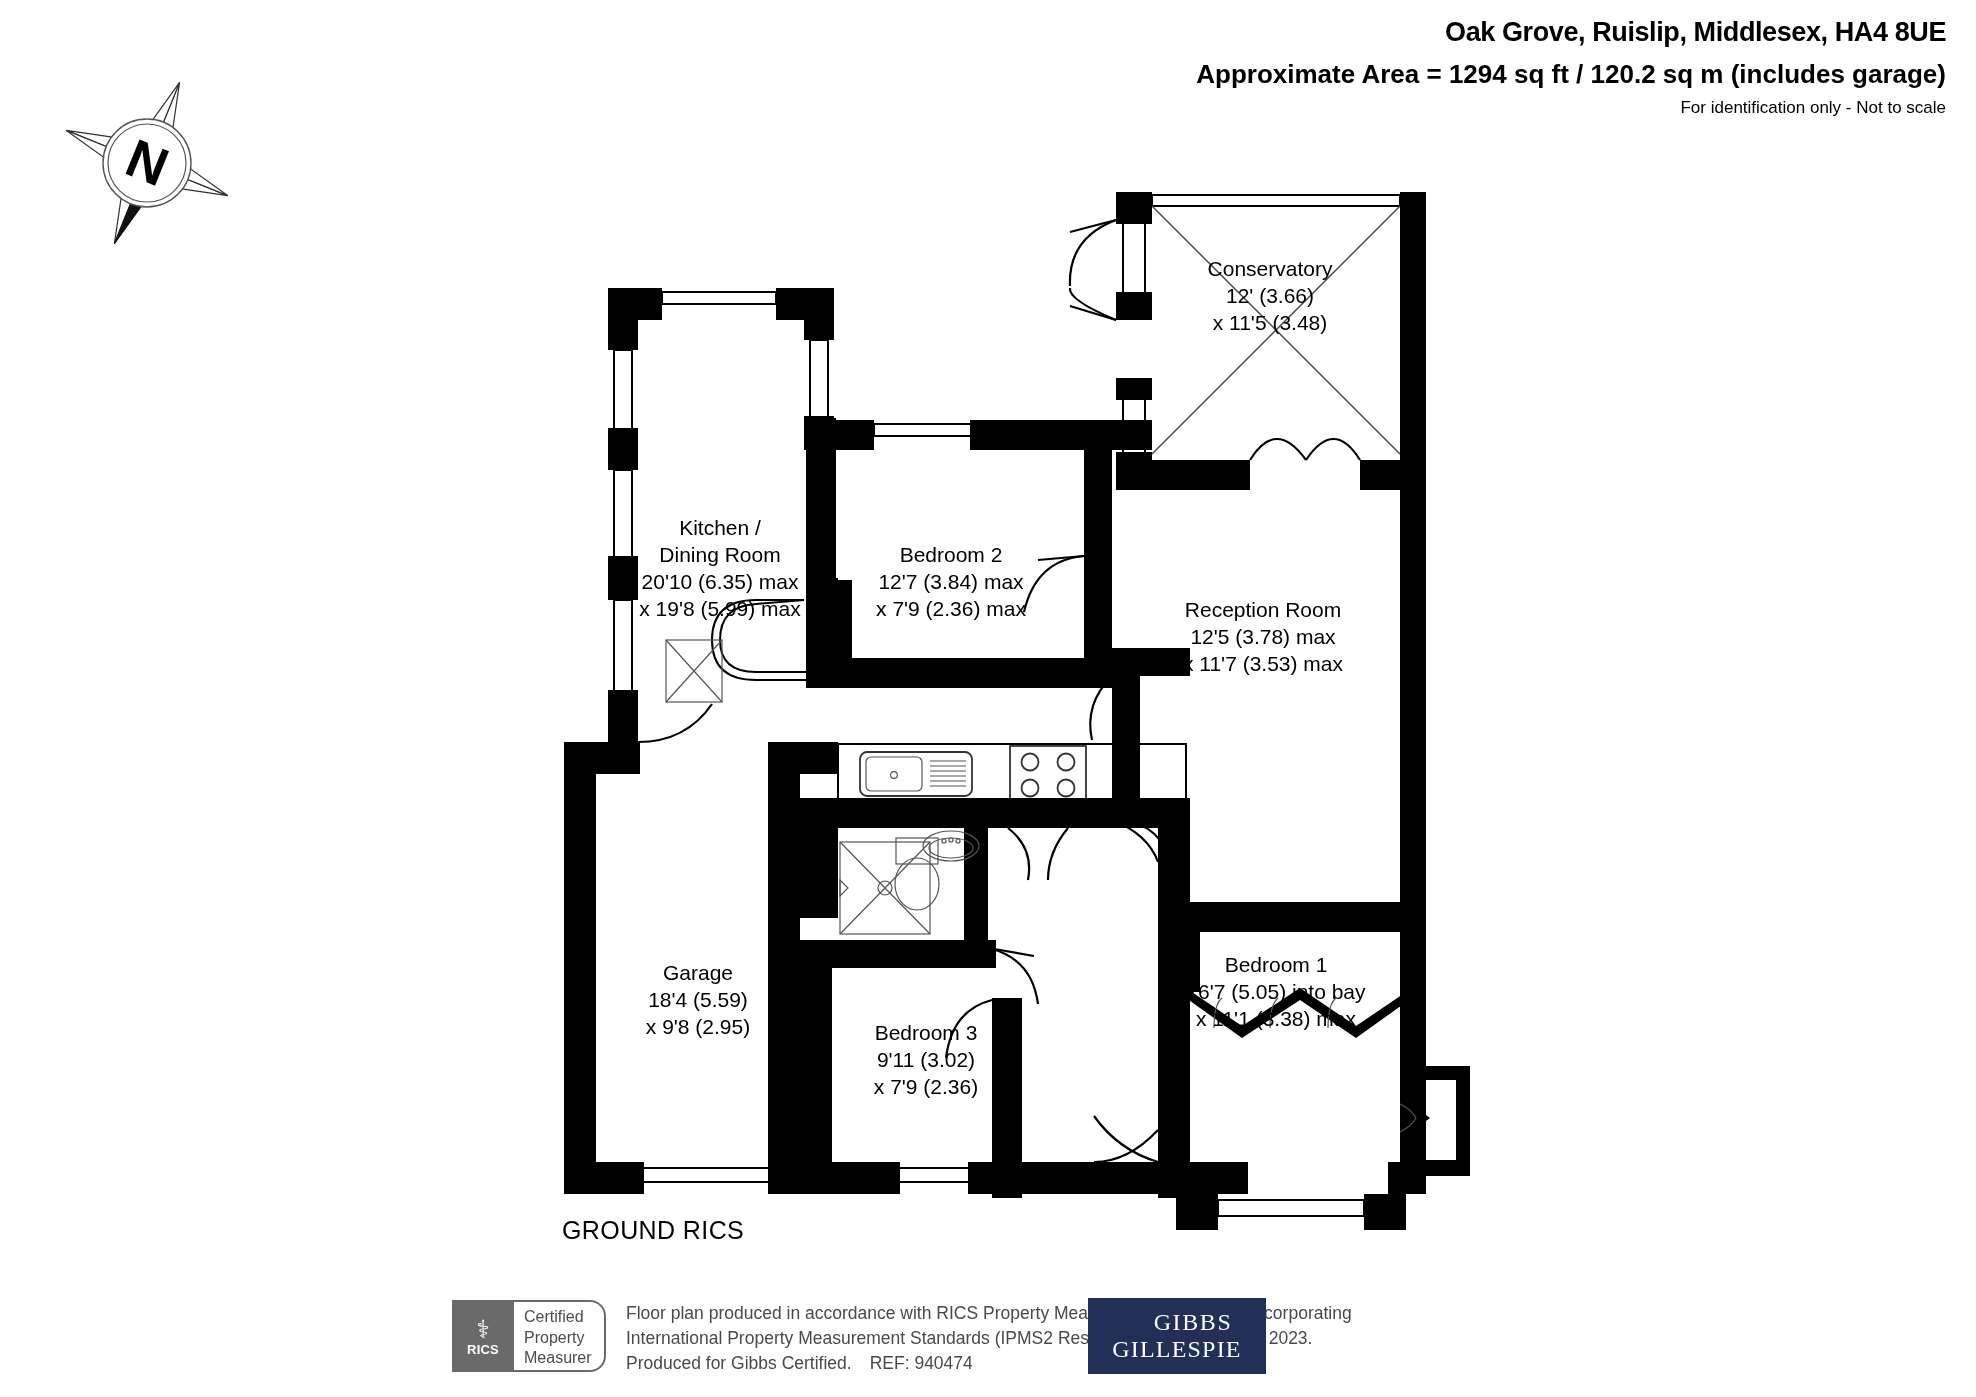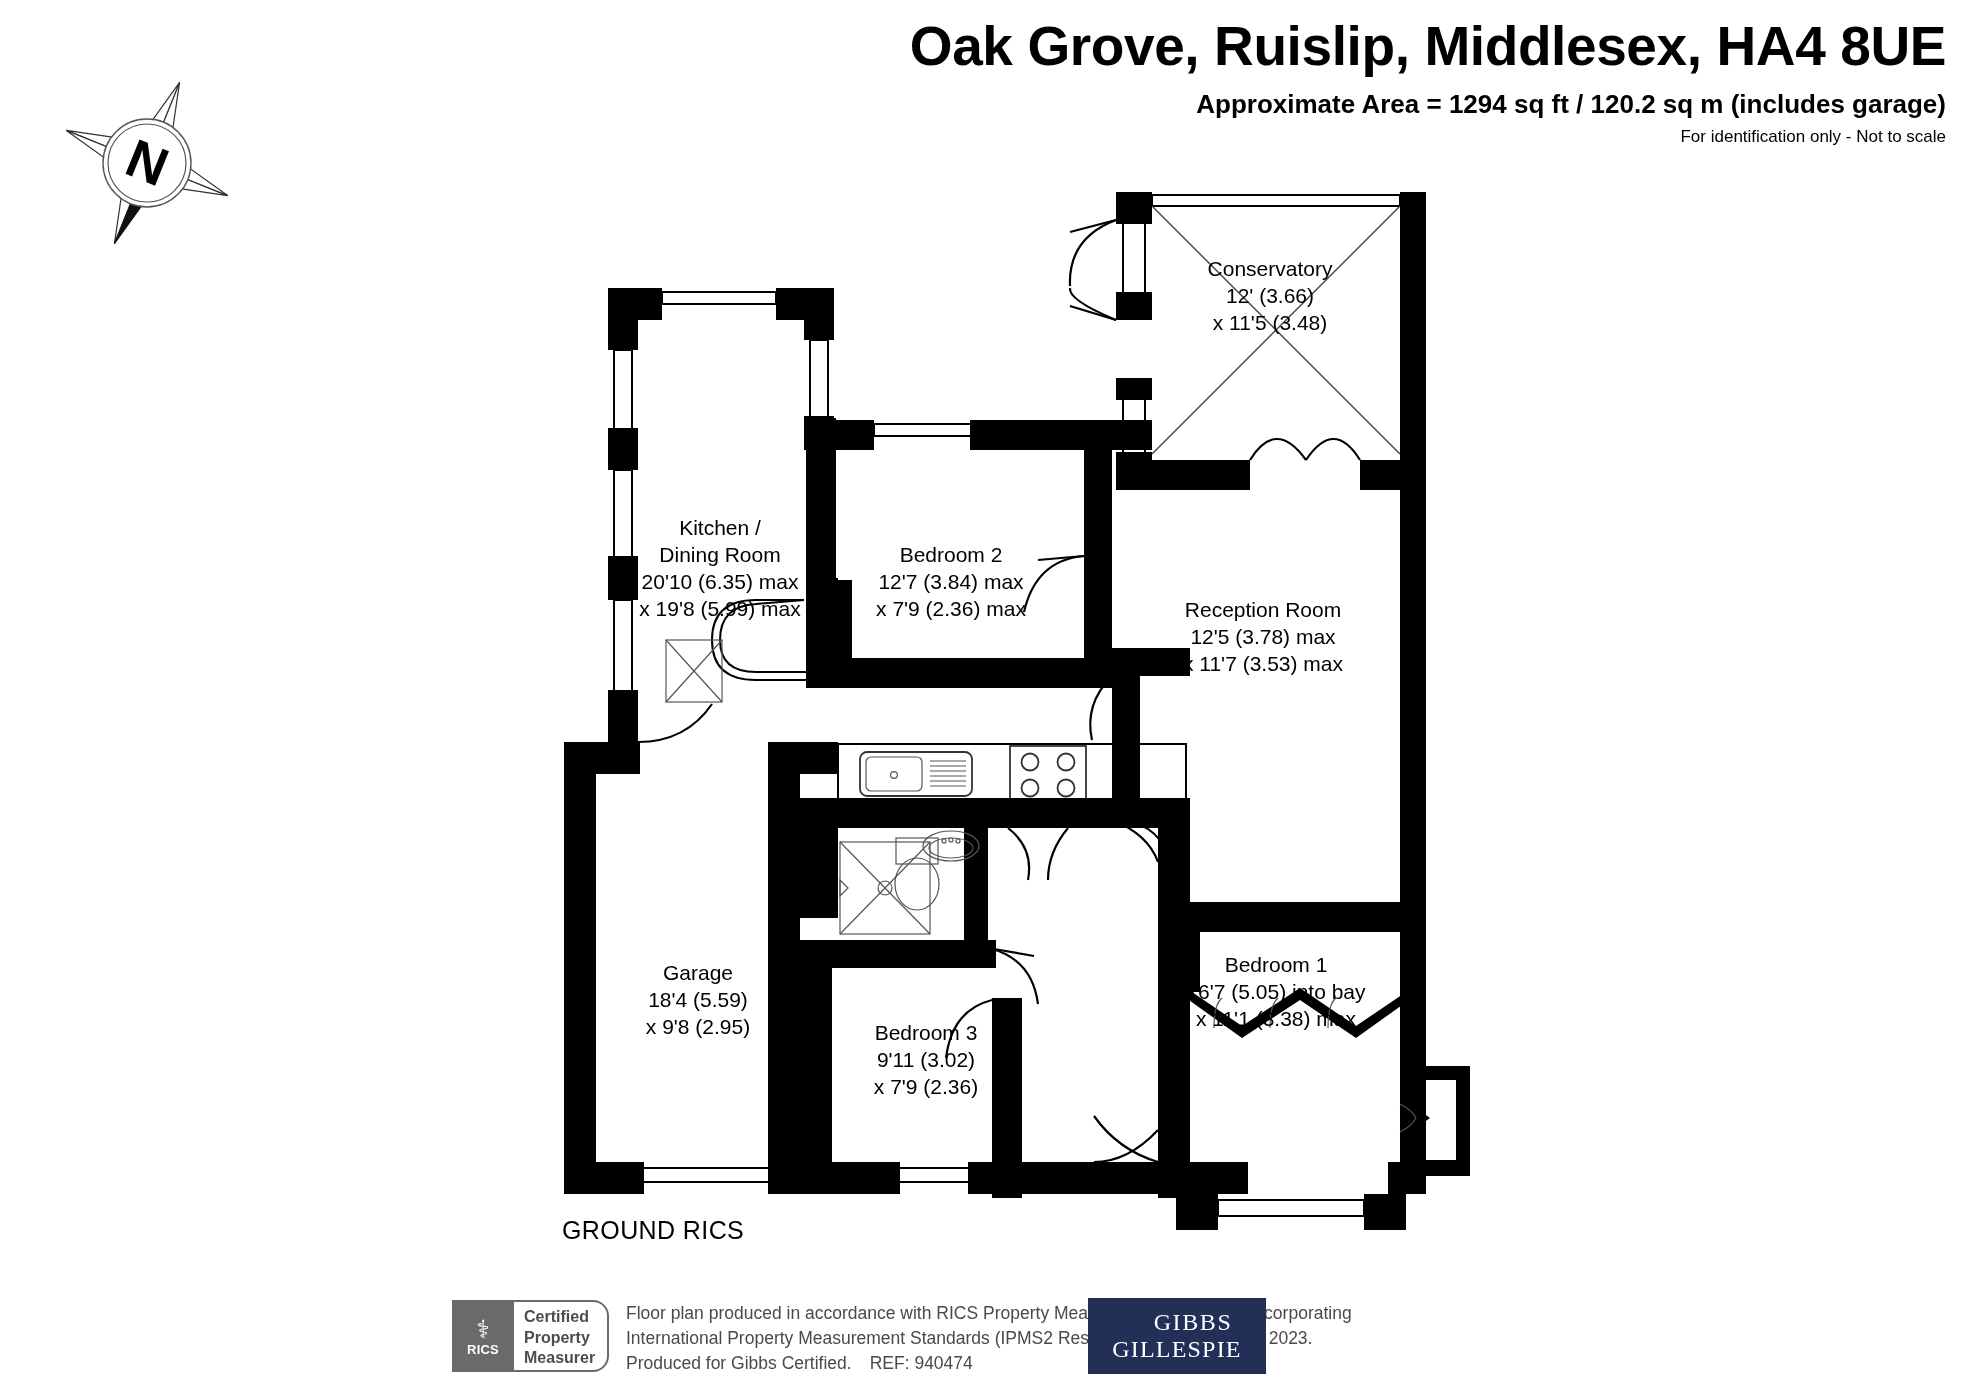--- a/index.html
+++ b/index.html
@@ -19,21 +19,21 @@
 
   
   #header {
     position: absolute;
     top: 18px;
     right: 30px;
     text-align: right;
     width: 1200px;
   }
   #title {
-    font-size: 55px;
+    font-size: 27px;
     font-weight: bold;
     letter-spacing: -0.4px;
     line-height: 1.05;
     white-space: nowrap;
   }
   #area-line {
     font-size: 26px;
     margin-top: 14px;
     line-height: 1.1;
     white-space: nowrap;
@@ -114,21 +114,21 @@
   .rics-text {
     border: 2.5px solid #6a6a6a;
     border-left: none;
     border-radius: 0 16px 16px 0;
     padding: 5px 12px 1px 10px;
     display: flex;
     flex-direction: column;
     justify-content: center;
     color: #4d4d4d;
     font-size: 16px;
-    font-weight: bold;
+    font-weight: normal;
     line-height: 1.28;
     background: #ffffff;
   }
   #disclaimer {
     position: absolute;
     left: 174px;
     top: 1px;
     font-size: 17.5px;
     line-height: 1.42;
     color: #4a4a4a;

